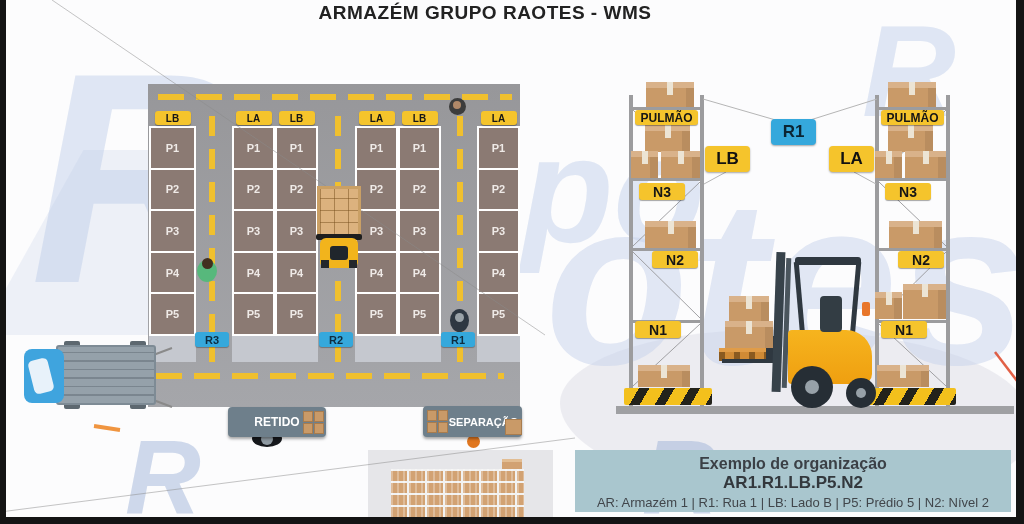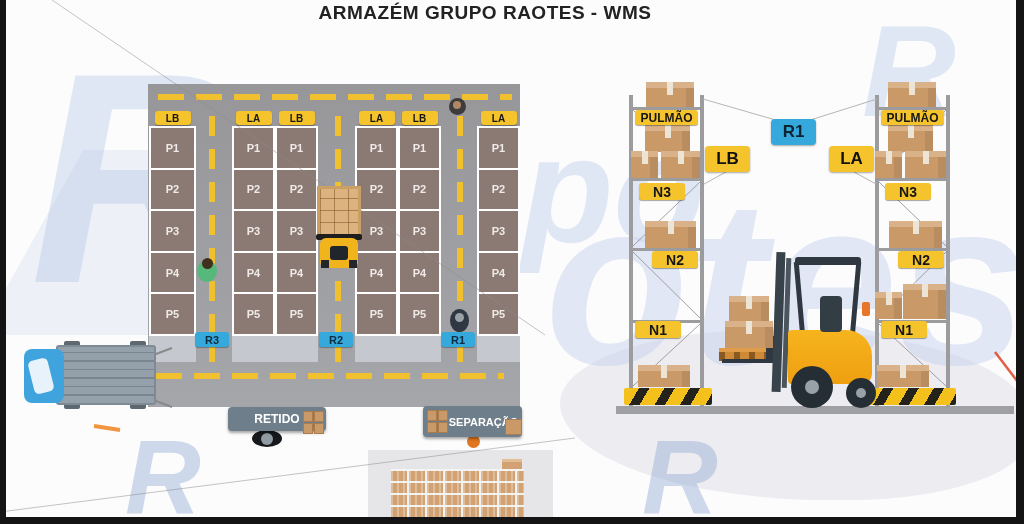--- a/index.html
+++ b/index.html
@@ -196,21 +196,21 @@
     <div class="abs" style="left:42px;top:3px;width:16px;height:6px;background:#5d6870;border-radius:2px"></div>
     <div class="abs" style="left:108px;top:3px;width:16px;height:6px;background:#5d6870;border-radius:2px"></div>
     <div class="abs" style="left:42px;top:65px;width:16px;height:6px;background:#5d6870;border-radius:2px"></div>
     <div class="abs" style="left:108px;top:65px;width:16px;height:6px;background:#5d6870;border-radius:2px"></div>
     <div class="abs" style="left:34px;top:7px;width:100px;height:60px;background:#95a1aa;border:2px solid #7e8b95;border-radius:3px;
       background-image:repeating-linear-gradient(0deg,transparent 0 7px,rgba(60,70,80,.3) 7px 8.5px)"></div>
     <div class="abs" style="left:2px;top:11px;width:40px;height:54px;background:#3fa4de;border-radius:8px"></div>
     <div class="abs" style="left:9px;top:21px;width:20px;height:34px;background:#e8f2fa;border-radius:5px;transform:rotate(-14deg)"></div>
   </div>
 
-  <div class="area-box" style="left:228px;top:407px;width:98px;height:24px;font-size:12px;">
+  <div class="area-box" style="left:228px;top:407px;width:98px;height:30px;font-size:12px;">
     <span>RETIDO</span>
   </div>
   <div class="mbox" style="left:303px;top:411px;width:10px;height:11px"></div>
   <div class="mbox" style="left:314px;top:411px;width:10px;height:11px"></div>
   <div class="mbox" style="left:303px;top:423px;width:10px;height:11px"></div>
   <div class="mbox" style="left:314px;top:423px;width:10px;height:11px"></div>
 
   <div class="area-box" style="left:423px;top:406px;width:99px;height:31px;font-size:11px;padding-left:22px">
     <span>SEPARAÇÃO</span>
   </div>
@@ -292,20 +292,25 @@
     <div class="abs" style="left:138px;top:12px;width:5px;height:75px;background:#2f3840;transform:rotate(5deg)"></div>
     <div class="abs" style="left:73px;top:80px;width:84px;height:54px;background:linear-gradient(#f6b41e,#ef9f10);border-radius:4px 26px 10px 4px"></div>
     <div class="abs" style="left:105px;top:46px;width:22px;height:36px;background:#333d44;border-radius:4px"></div>
     <div class="abs" style="left:147px;top:52px;width:8px;height:14px;background:#e8762a;border-radius:2px"></div>
     <div class="abs" style="left:76px;top:116px;width:42px;height:42px;background:#262e35;border-radius:50%"></div>
     <div class="abs" style="left:90px;top:130px;width:14px;height:14px;background:#97a1a8;border-radius:50%"></div>
     <div class="abs" style="left:131px;top:128px;width:30px;height:30px;background:#262e35;border-radius:50%"></div>
     <div class="abs" style="left:141px;top:138px;width:10px;height:10px;background:#97a1a8;border-radius:50%"></div>
   </div>
 
+  <div class="example">
+    <div class="ex-title">Exemplo de organização</div>
+    <div class="ex-code">AR1.R1.LB.P5.N2</div>
+    <div class="ex-caption">AR: Armazém 1 | R1: Rua 1 | LB: Lado B | P5: Prédio 5 | N2: Nível 2</div>
+  </div>
 
   <svg class="lines" width="1024" height="524">
     <g stroke="#97979a" stroke-width="1" opacity=".9">
       <path d="M633,110 L700,176 M700,182 L633,246 M633,252 L700,318 M700,324 L633,386"></path>
       <path d="M946,110 L879,176 M879,182 L946,246 M946,252 L879,318 M879,324 L946,386"></path>
     </g>
     <g stroke="#b5b5b5" stroke-width="1">
       <path d="M703,99 L779,121 M877,99 L807,121 M726,172 L704,184 M854,172 L876,184"></path>
     </g>
     <g stroke="#8a8a8a" stroke-width="2">

